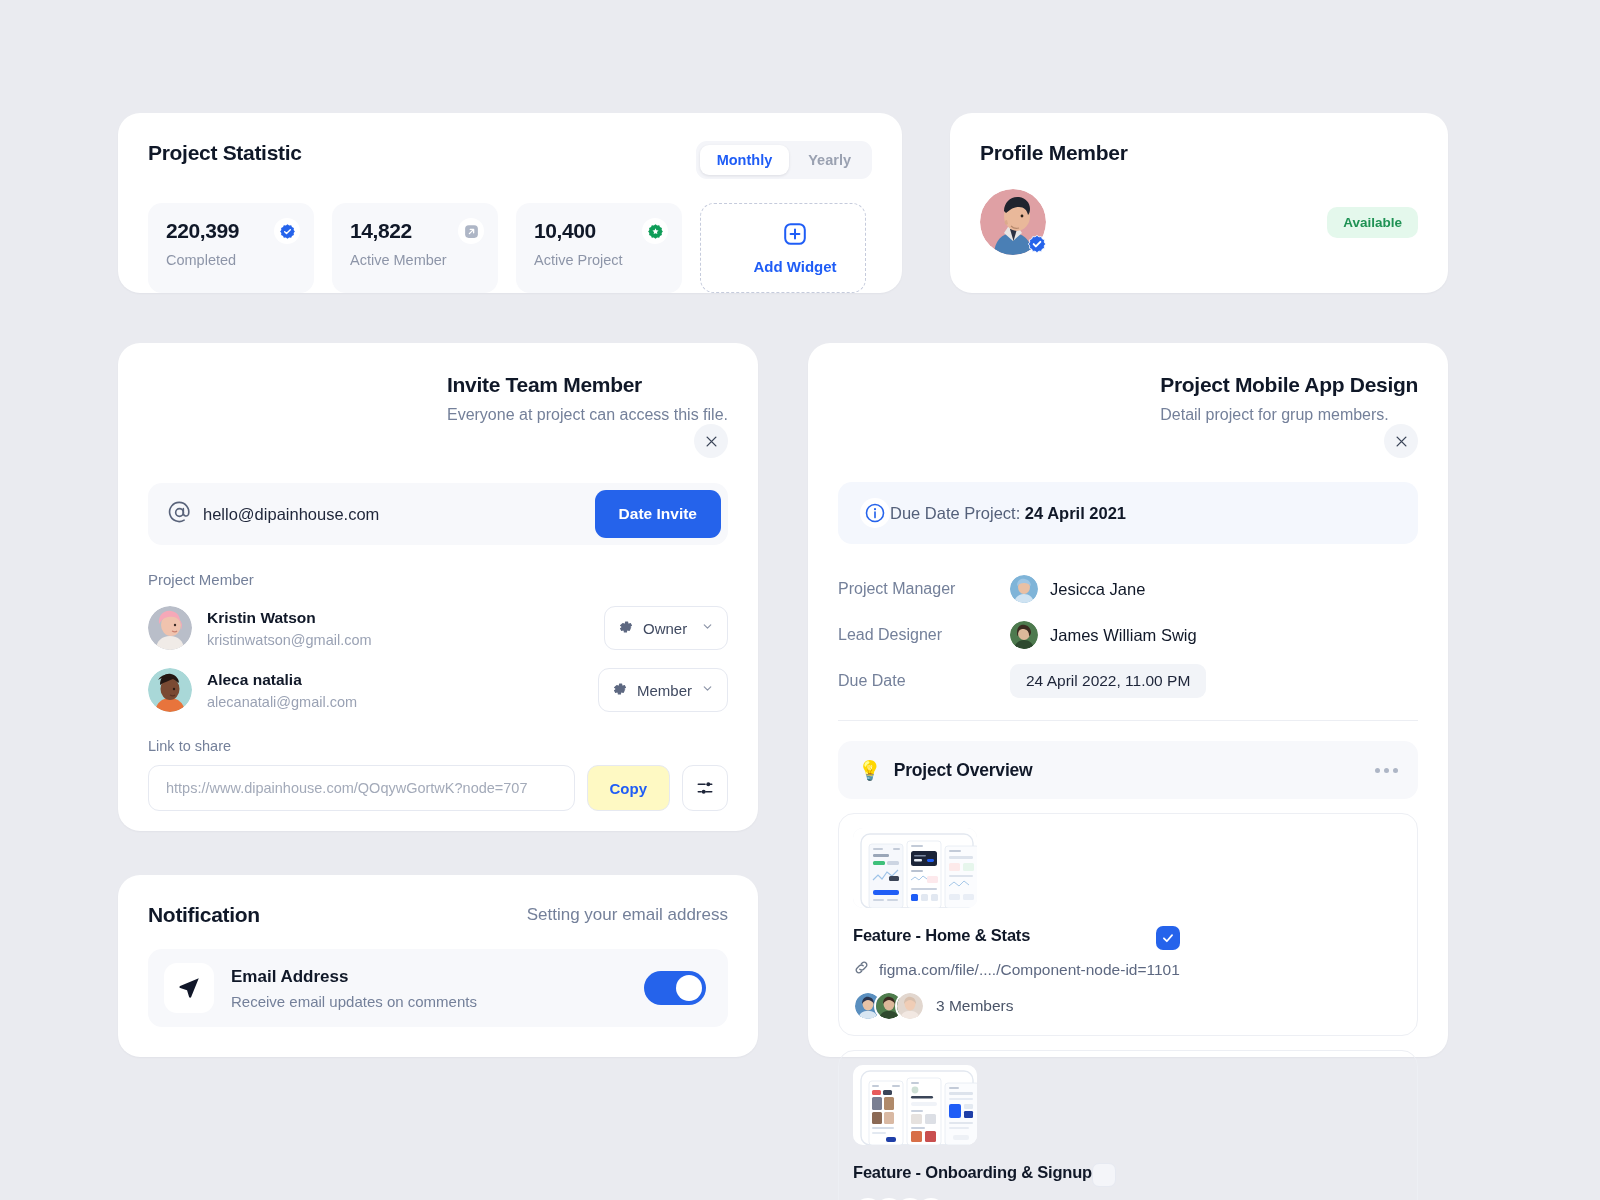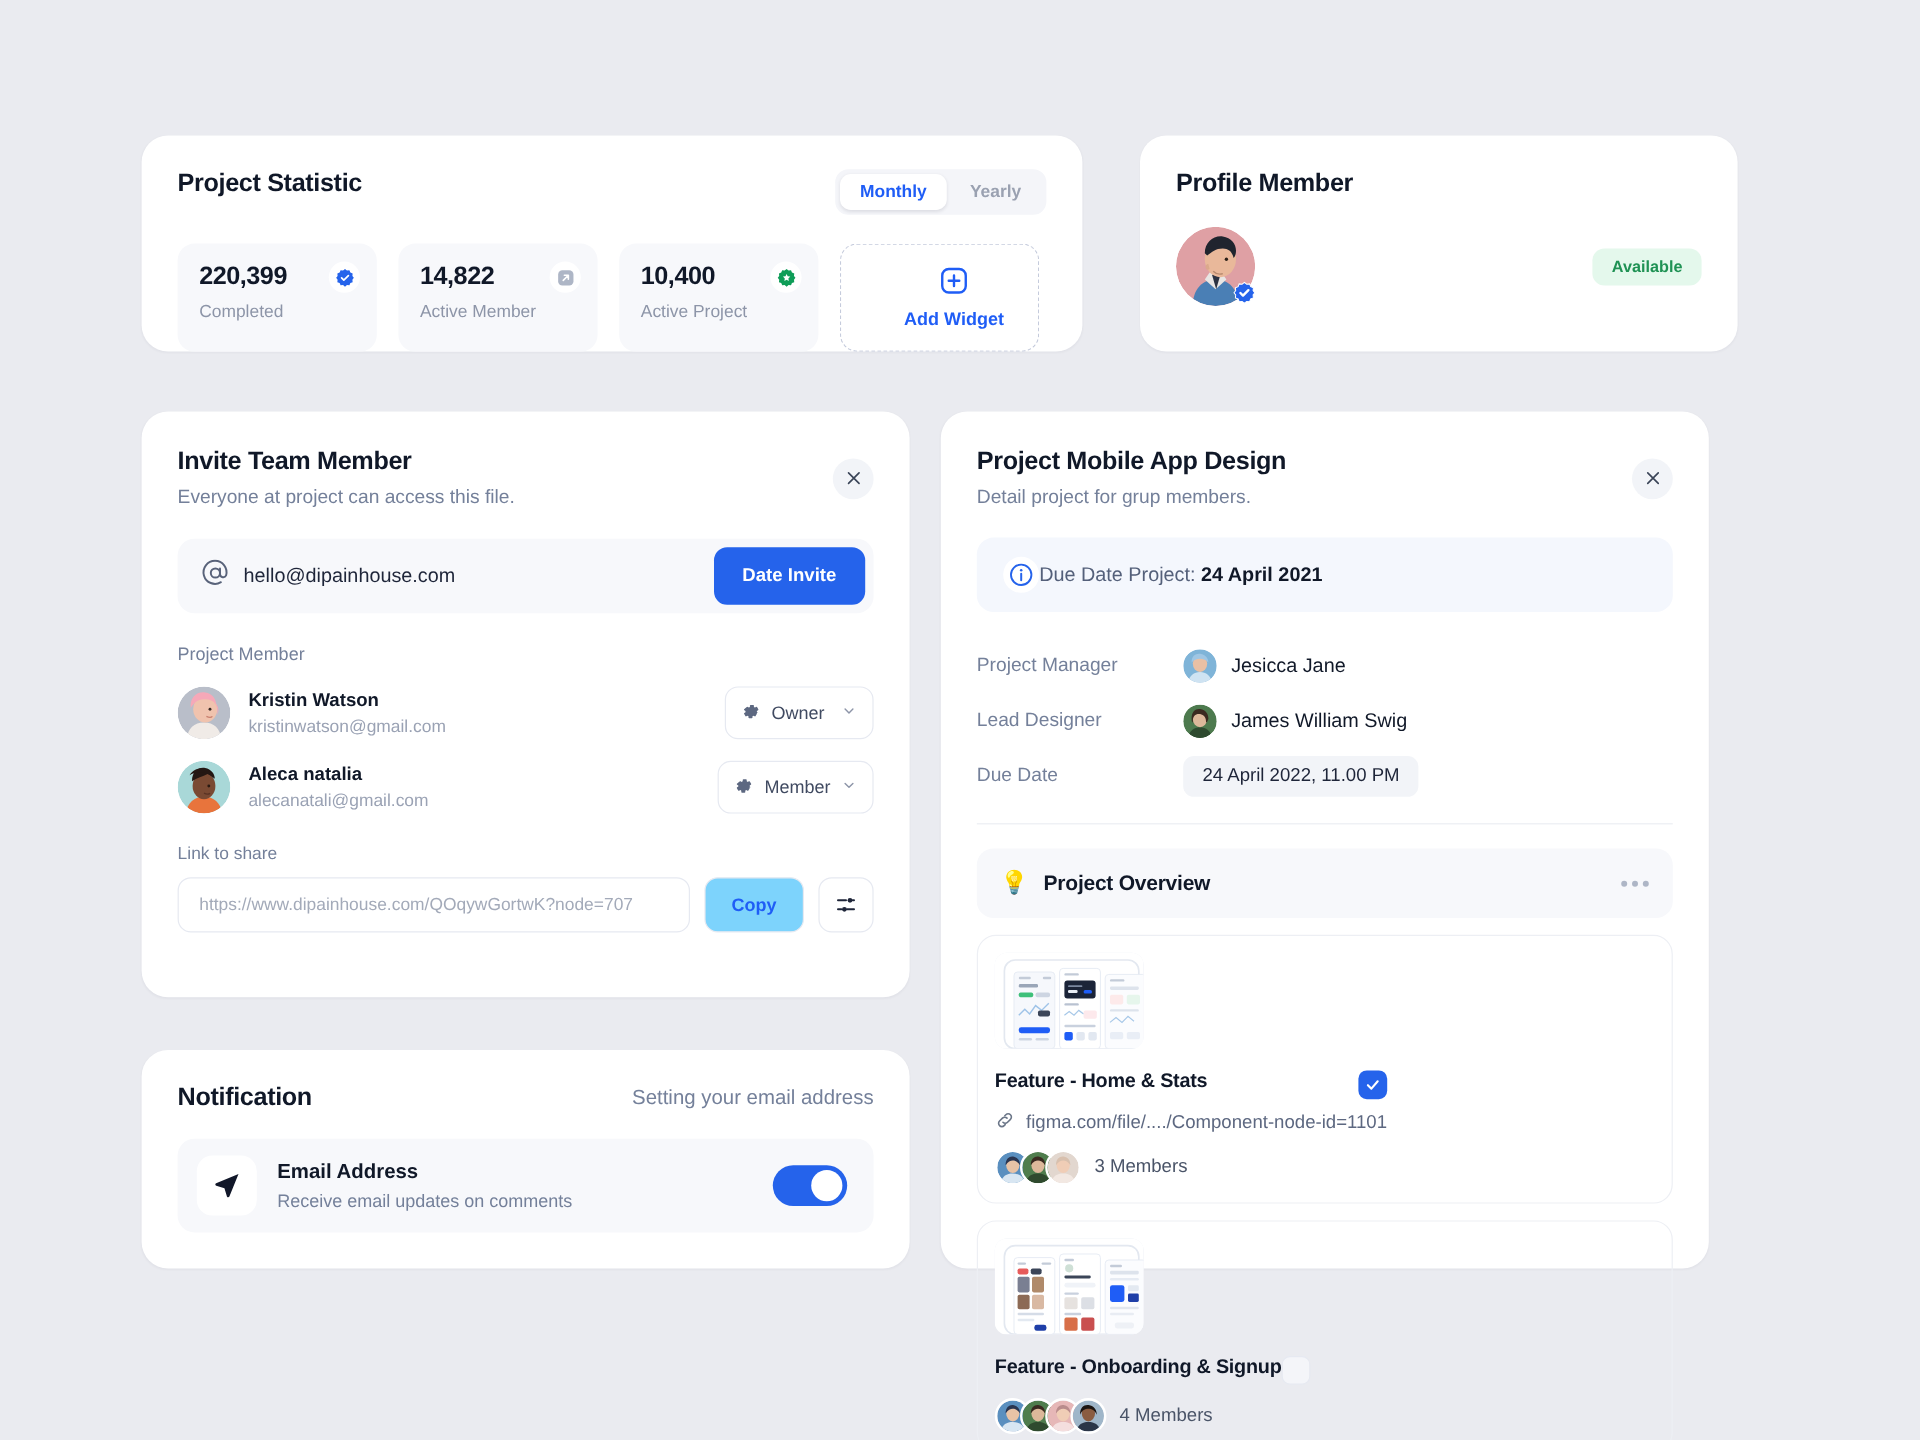--- a/index.html
+++ b/index.html
@@ -63,21 +63,21 @@
   }
   .p-name { font-size: 18.5px; font-weight: 700; letter-spacing: -.2px; color: #101828; }
   .p-role { font-size: 17px; color: #8d95a8; margin-top: 6px; }
   .pill {
     margin-left: auto; background: #e4f8ec; color: #1f9254; font-size: 13.5px;
     font-weight: 600; padding: 8px 16px; border-radius: 10px;
   }
 
   
   #invite-card { left: 118px; top: 343px; width: 640px; height: 488px; padding: 30px; }
-  .hdr { display: flex; align-items: center; justify-content: space-between; }
+  .hdr { display: flex; align-items: flex-end; justify-content: space-between; flex-direction: column; }
   .sub { font-size: 16px; color: #74809a; margin-top: 9px; }
   .close-btn {
     width: 34px; height: 34px; border-radius: 50%; background: #f2f4f8; border: none;
     display: flex; align-items: center; justify-content: center; cursor: pointer; flex: none;
   }
   .invite-bar {
     margin-top: 25px; background: #f7f8fb; border-radius: 14px; height: 62px;
     display: flex; align-items: center; padding: 0 7px 0 20px; gap: 12px;
   }
   .invite-bar .email { font-size: 16.5px; color: #1e2539; }
@@ -99,21 +99,21 @@
   .role-sel .txt { font-size: 15px; color: #404a61; }
 
   .link-lbl { font-size: 14.5px; color: #74809a; margin-top: 26px; }
   .link-row { display: flex; align-items: center; gap: 12px; margin-top: 11px; }
   .link-input {
     flex: 1; height: 46px; border: 1.4px solid #e6e9f1; border-radius: 11px;
     background: #fff; padding: 0 17px; font-family: inherit; font-size: 14.5px; color: #9aa2b4;
   }
   .link-input::placeholder { color: #a3aab9; }
   .btn-ghost {
-    height: 46px; padding: 0 22px; border: 1.4px solid #e6e9f1; background: #7dd3fc;
+    height: 46px; padding: 0 22px; border: 1.4px solid #e6e9f1; background: #fef9c3;
     border-radius: 11px; color: #1f5df6; font-weight: 700; font-size: 15px;
     font-family: inherit; cursor: pointer;
   }
   .btn-icon {
     width: 46px; height: 46px; border: 1.4px solid #e6e9f1; background: #fff;
     border-radius: 11px; display: flex; align-items: center; justify-content: center; cursor: pointer;
   }
 
   
   #notif-card { left: 118px; top: 875px; width: 640px; height: 182px; padding: 28px 30px; }
@@ -132,21 +132,21 @@
   .toggle {
     margin-left: auto; width: 62px; height: 34px; border-radius: 17px; background: #2563eb;
     position: relative; cursor: pointer; border: none;
   }
   .toggle .knob {
     position: absolute; right: 4px; top: 4px; width: 26px; height: 26px;
     border-radius: 50%; background: #fff;
   }
 
   
-  #proj-card { left: 784px; top: 343px; width: 640px; height: 714px; padding: 30px; }
+  #proj-card { left: 808px; top: 343px; width: 640px; height: 714px; padding: 30px; }
   .info-bar {
     margin-top: 24px; background: #f4f7fd; border-radius: 14px; height: 62px;
     display: flex; align-items: center; gap: 0; padding: 0 22px;
   }
   .info-circle {
     width: 30px; height: 30px; border-radius: 50%; background: #fff;
     display: flex; align-items: center; justify-content: center; flex: none;
   }
   .info-txt { font-size: 16.5px; color: #54607a; }
   .info-txt b { color: #101828; font-weight: 700; }

